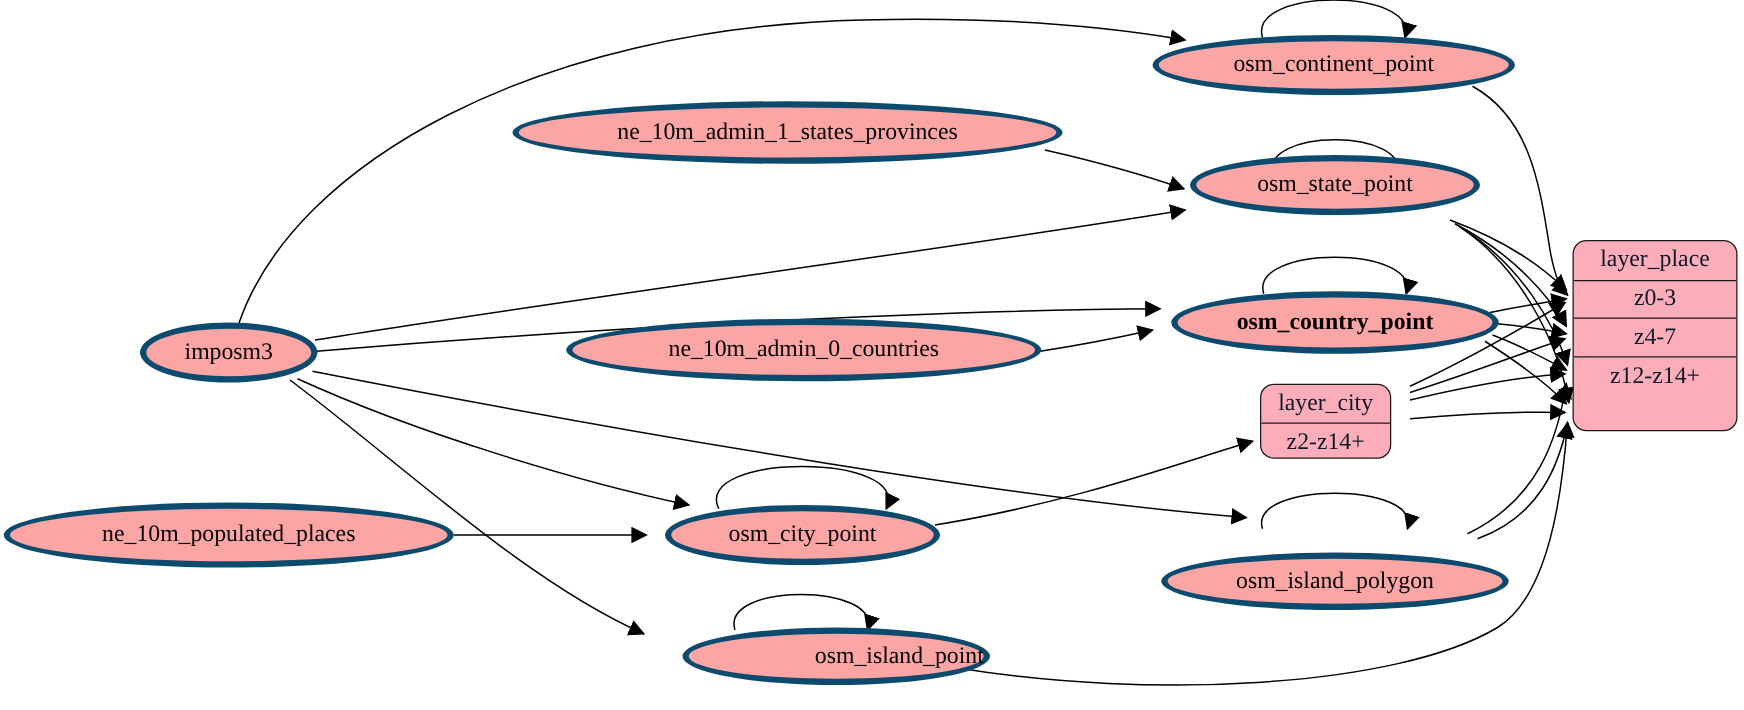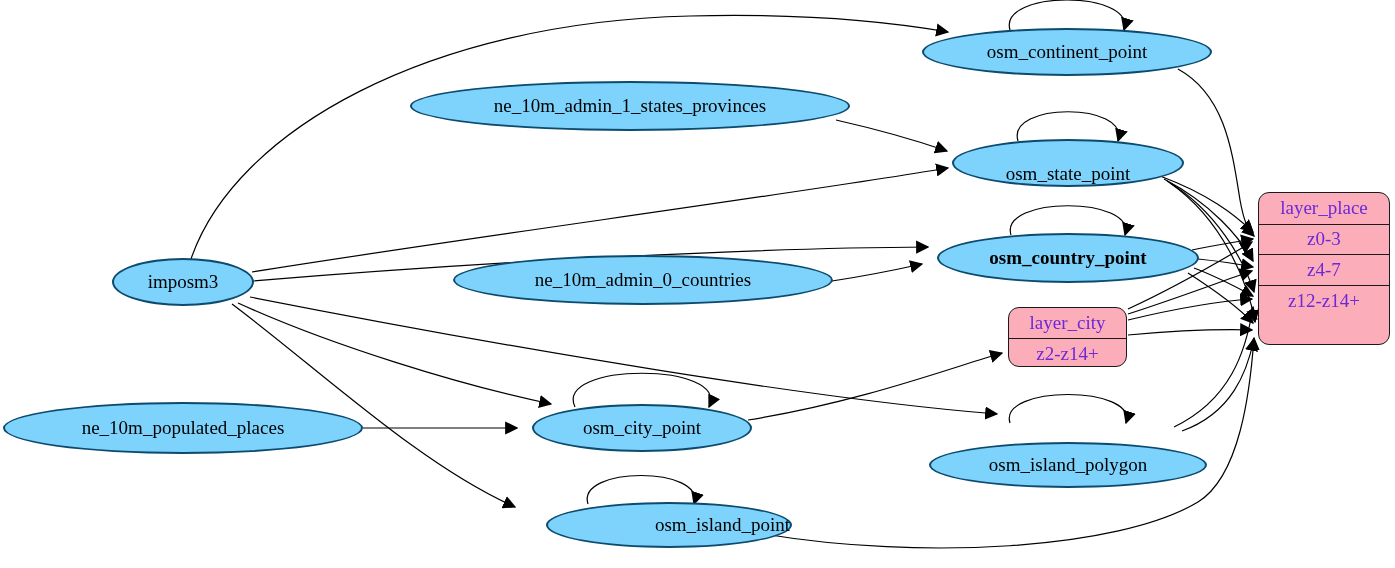--- a/index.html
+++ b/index.html
@@ -7,35 +7,35 @@
     position:relative;
     width:1395px;height:568px;
     background:#ffffff;
     font-family:"Liberation Serif","DejaVu Serif",serif;
     overflow:hidden;
   }
   svg.edges{position:absolute;left:0;top:0;z-index:0;}
   .node{
     position:absolute;z-index:1;
     display:flex;align-items:center;justify-content:center;
-    background:#7dd3fc;
-    border:2px solid #0c4a6e;
+    background:#fca5a5;
+    border:5px solid #0c4a6e;
     border-radius:50%;
     font-size:19px;color:#000000;
     white-space:nowrap;
     box-sizing:border-box;
   }
   .record{
     position:absolute;z-index:1;
     background:#fbaeb9;
     border:1.5px solid #1a1a1a;
     border-radius:11px;
     box-sizing:border-box;
     overflow:hidden;
-    font-size:19px;color:#6d28d9;
+    font-size:19px;color:#0f172a;
   }
   .record .row{
     display:flex;align-items:center;justify-content:center;
     box-sizing:border-box;
     white-space:nowrap;
   }
   .record .row + .row{border-top:1.4px solid #1a1a1a;}
   #layer-place .row{height:30.6px;}
   #layer-city .row{height:30px;}
 </style>
@@ -98,21 +98,21 @@
   <div class="node" style="left:453px;top:255px;width:380px;height:50px;">
     <span>ne_10m_admin_0_countries</span>
   </div>
   <div class="node" style="left:3px;top:402px;width:360px;height:52px;font-family:Liberation Serif, serif;">
     <span>ne_10m_populated_places</span>
   </div>
 
   <div class="node" style="left:922px;top:28px;width:290px;height:48px;">
     <span>osm_continent_point</span>
   </div>
-  <div class="node" style="left:952px;top:139px;width:232px;height:48px;align-items:flex-end;">
+  <div class="node" style="left:952px;top:124px;width:232px;height:48px;">
     <span>osm_state_point</span>
   </div>
   <div class="node" style="left:937px;top:233px;width:262px;height:50px;font-weight:bold;">
     <span>osm_country_point</span>
   </div>
   <div class="node" style="left:532px;top:404px;width:220px;height:48px;">
     <span>osm_city_point</span>
   </div>
   <div class="node" style="left:929px;top:442px;width:278px;height:46px;">
     <span>osm_island_polygon</span>
@@ -121,18 +121,18 @@
     <span>osm_island_point</span>
   </div>
 
   <div class="record" id="layer-place" style="left:1258px;top:192px;width:132px;height:153px;">
     <div class="row">layer_place</div>
     <div class="row">z0-3</div>
     <div class="row">z4-7</div>
     <div class="row">z12-z14+</div>
   </div>
 
-  <div class="record" id="layer-city" style="left:1008px;top:307px;width:119px;height:60px;text-align:right;">
+  <div class="record" id="layer-city" style="left:1008px;top:307px;width:105px;height:60px;text-align:right;">
     <div class="row">layer_city</div>
     <div class="row">z2-z14+</div>
   </div>
 
 </div>
 
 </body></html>

